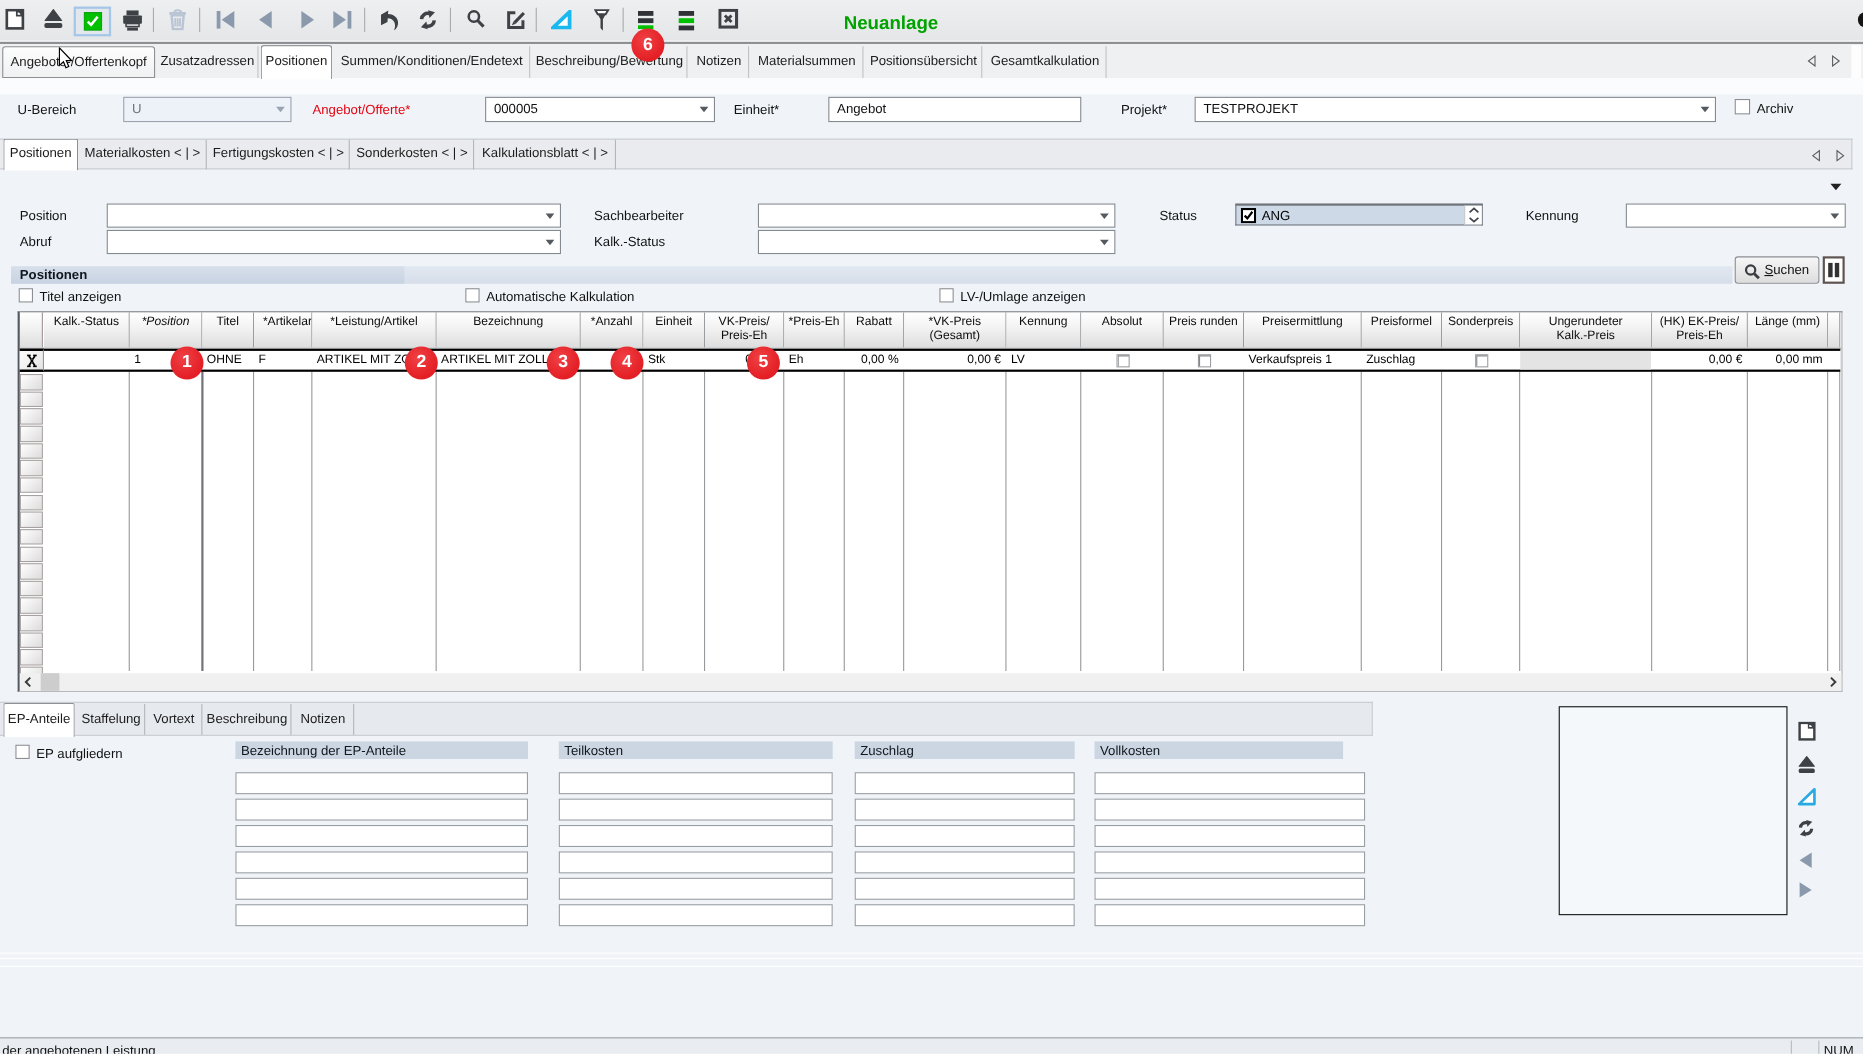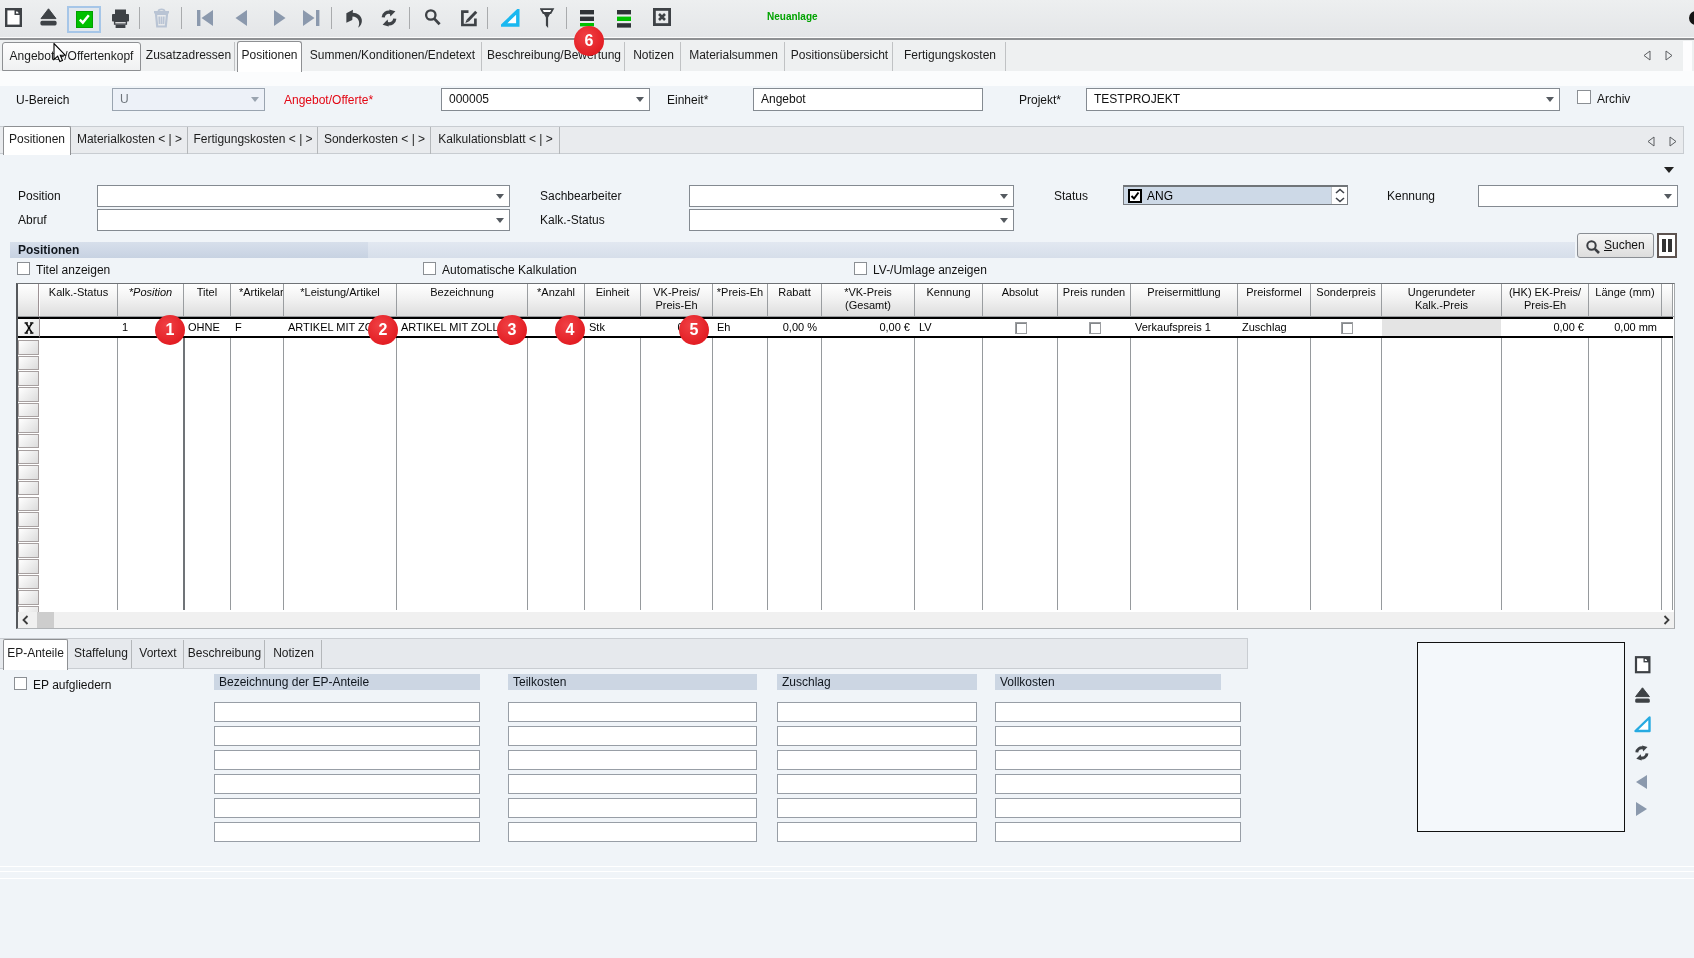--- a/index.html
+++ b/index.html
@@ -6,21 +6,21 @@
   html,body { width:1694px; height:958px; overflow:hidden; font-family:"Liberation Sans", sans-serif; background:#f0f4f8; }
   .abs { position:absolute; }
   #stage { position:relative; width:1694px; height:958px; overflow:hidden; }
 
   
   #toolbar { left:0; top:0; width:1694px; height:37px; background:linear-gradient(#edeff0,#e4e6e8); }
   #toolbar-divider1 { left:0; top:37px; width:1694px; height:1px; background:#fbfbfb; }
   #toolbar-divider2 { left:0; top:38px; width:1694px; height:2px; background:#8e9093; }
   .tbi { position:absolute; top:9px; width:20px; height:20px; }
   .tbsep { position:absolute; top:7px; width:1px; height:22px; background:#a9abad; }
-  #neuanlage { left:767px; top:11px; font-size:10px; font-weight:bold; color:#00a300; }
+  #neuanlage { left:767px; top:11px; font-size:17px; font-weight:bold; color:#00a300; }
   #help-circle { left:1689px; top:11px; width:14px; height:14px; border-radius:50%; background:#141414; }
 
   .badge { position:absolute; width:30px; height:30px; border-radius:50%; background:radial-gradient(circle at 40% 35%, #f04145, #e31e24 70%); color:#fff; font-size:16px; font-weight:bold; text-align:center; line-height:30px; z-index:50; }
 
   
   #tabrow1 { left:0; top:40px; width:1694px; height:31px; background:#eef0f1; }
   .tab1 { position:absolute; top:42px; height:29px; font-size:12px; color:#1c1c1c; text-align:center; line-height:26px; white-space:nowrap; overflow:hidden; border-right:1px solid #c0c2c4; }
   .tab1.hovered { border:1px solid #8e9093; border-bottom:1px solid #8e9093; border-radius:3px 3px 0 0; background:linear-gradient(#fdfdfd,#f0f1f2); }
   .tab1.active { border:1px solid #8e9093; border-bottom:none; border-radius:3px 3px 0 0; background:#fff; height:31px; top:41px; z-index:5; }
   .tabnav { position:absolute; width:9px; height:11px; }
@@ -204,21 +204,21 @@
   <div id="tabrow1" class="abs"></div>
   <div id="tabs1">
       <div class="tab1 hovered" style="left:2px; width:139px;">Angebots-/Offertenkopf</div>
       <div class="tab1 " style="left:143px; width:92px;">Zusatzadressen</div>
       <div class="tab1 active" style="left:237px; width:65px;">Positionen</div>
       <div class="tab1 " style="left:304px; width:178px;">Summen/Konditionen/Endetext</div>
       <div class="tab1 " style="left:484px; width:141px;">Beschreibung/Bewertung</div>
       <div class="tab1 " style="left:627px; width:54px;">Notizen</div>
       <div class="tab1 " style="left:683px; width:102px;">Materialsummen</div>
       <div class="tab1 " style="left:787px; width:106px;">Positionsübersicht</div>
-      <div class="tab1 " style="left:895px; width:111px;">Fertigungskosten</div>
+      <div class="tab1 " style="left:895px; width:111px;">Gesamtkalkulation</div>
     </div>
   <div class="tabnav" style="left:1643px; top:50px;">
       <svg width="9" height="11">
         <polygon points="7,1 7,10 1,5.5" fill="none" stroke="#5a5d60" stroke-width="1"></polygon>
       </svg>
     </div>
   <div class="tabnav" style="left:1664px; top:50px;">
       <svg width="9" height="11">
         <polygon points="2,1 2,10 8,5.5" fill="none" stroke="#5a5d60" stroke-width="1"></polygon>
       </svg>
@@ -531,14 +531,20 @@
       </svg>
       <svg class="sideicon" style="top:801px;" width="15" height="16">
         <polygon points="2,1 2,15 13,8" fill="#8b99ad"></polygon>
       </svg>
     </div>
 
   <div id="bline1" class="abs"></div>
   <div id="bline2" class="abs"></div>
   <div class="abs" style="left:0; top:878px; width:1694px; height:1px; background:#ffffff;"></div>
 
+  <div id="statusbar" class="abs">
+    <div id="status-text">der angebotenen Leistung</div>
+    <div class="statussep" style="left:1628px;"></div>
+    <div class="statussep" style="left:1653px;"></div>
+    <div id="status-num">NUM</div>
+  </div>
 
 </div>
 
 </body></html>

